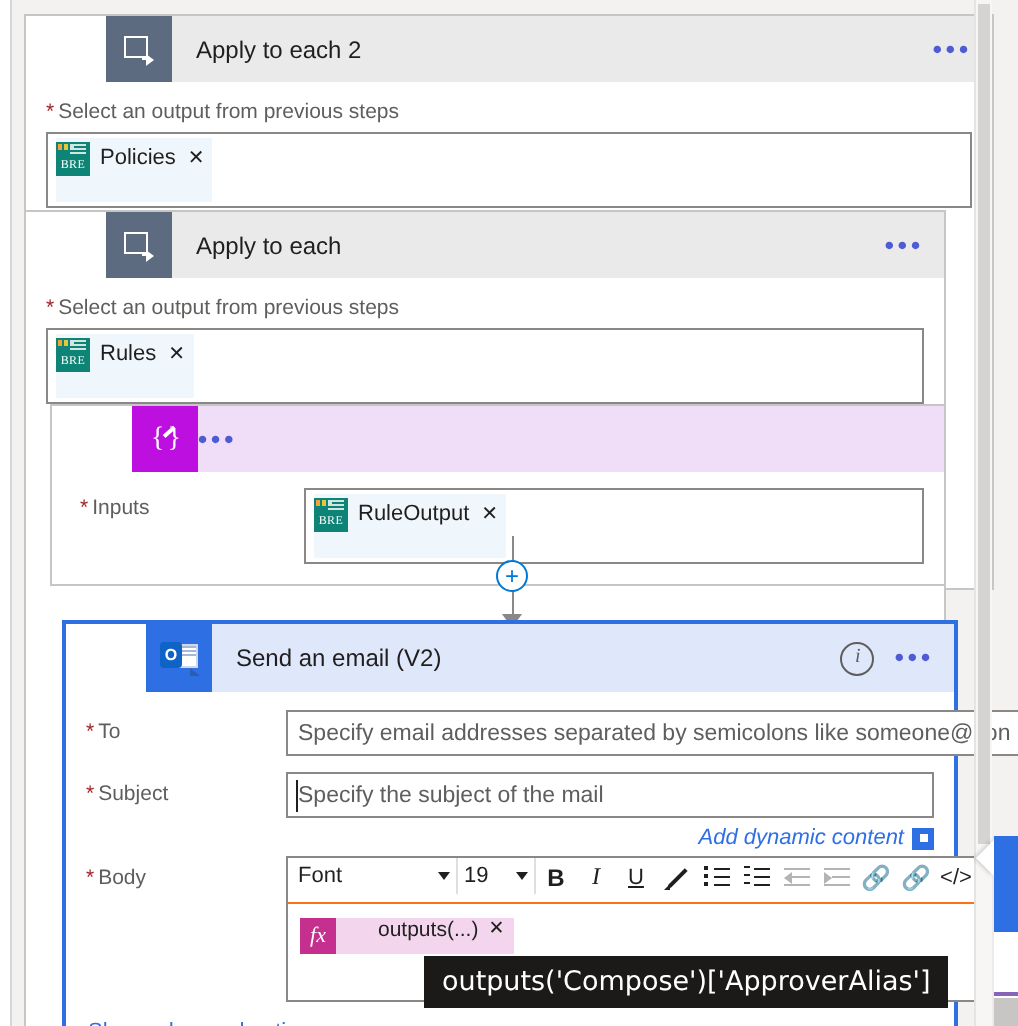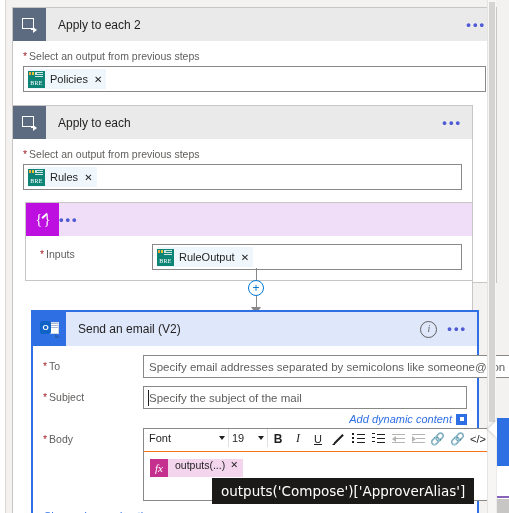--- a/index.html
+++ b/index.html
@@ -21,20 +21,21 @@
   
   .card{
     background:#ffffff;
     border:1px solid #c8c6c4;
     box-sizing:border-box;
   }
   .card-head{
     display:flex;align-items:center;
     height:33px;
     box-sizing:border-box;
+    margin-left:40px;
   }
   .head-icon{
     width:33px;height:33px;
     flex:0 0 33px;
     display:flex;align-items:center;justify-content:center;
   }
   .head-title{
     flex:1 1 auto;
     padding-left:12px;
     font-size:12px;
@@ -82,21 +83,21 @@
     display:flex;align-items:center;
     padding:2px 4px;
     box-sizing:border-box;
   }
 
   
   .chip{
     display:inline-flex;align-items:center;
     background:#eff6fc;
     height:20px;
-    padding:0 4px 0 0;
+    padding:0 4px 12px 0;
     font-size:11px;color:#201f1e;
   }
   .bre-ico{
     width:17px;height:17px;
     margin-right:5px;
     position:relative;
     background:#0e8476;
     flex:0 0 17px;
   }
   .bre-ico .pips{position:absolute;top:1px;left:1px;display:flex;gap:1px;}
@@ -282,21 +283,21 @@
   .ind-ico.right .tri{border-right:none;border-left:4px solid #b6b4b2;}
 
   .rte-area{min-height:34px;padding:7px 6px;}
   .fx-chip{display:inline-flex;align-items:flex-start;height:18px;background:#f3d6ee;}
   .fx-ico{
     width:18px;height:18px;background:#c5308f;color:#fff;
     font-family:"Liberation Serif",serif;font-style:italic;font-size:11px;
     display:flex;align-items:center;justify-content:center;
     flex:0 0 18px;
   }
-  .fx-txt{padding:0 5px 0 7px;font-size:10.5px;color:#201f1e;}
+  .fx-txt{padding:0 5px 0 21px;font-size:10.5px;color:#201f1e;}
   .fx-x{padding-right:5px;font-size:9.5px;font-weight:bold;color:#201f1e;cursor:pointer;}
 
   .adv-row{display:flex;align-items:center;gap:5px;padding:9px 0 10px 11px;}
   .adv-link{color:#2f6fe4;font-size:11px;cursor:pointer;}
 
   
   .tooltip{
     position:absolute;left:212px;top:478px;
     background:#1b1a19;color:#ffffff;
     font-size:13.5px;

